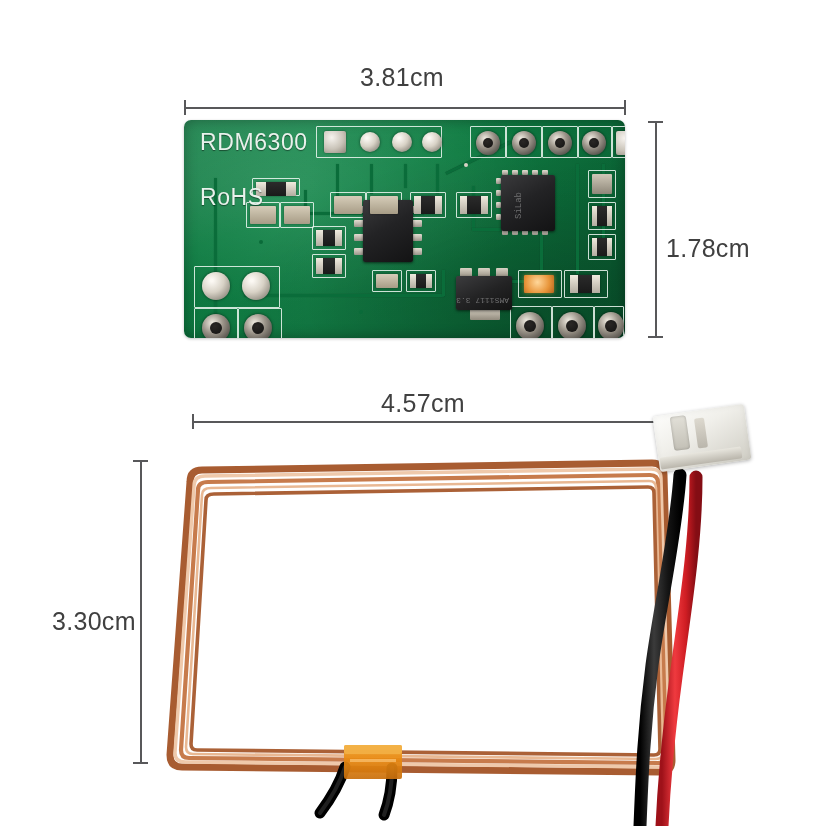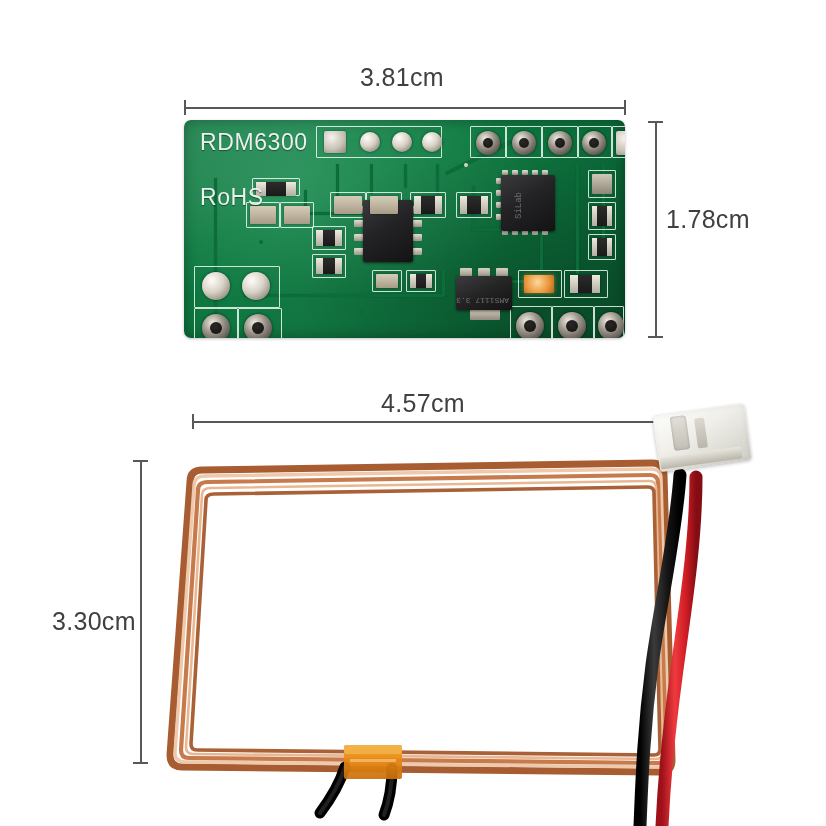--- a/index.html
+++ b/index.html
@@ -214,21 +214,21 @@
 </head>
 <body>
 
 <div id="stage">
 
   <div class="dim-label" id="lbl-pcb-w" style="left:402px; top:63px; transform:translateX(-50%);">3.81cm</div>
   <div class="dim-line-h" style="left:184px; top:107px; width:442px;"></div>
   <div class="cap-v" style="left:184px; top:100px;"></div>
   <div class="cap-v" style="left:624px; top:100px;"></div>
 
-  <div class="dim-label" id="lbl-pcb-h" style="left:666px; top:205px;">1.78cm</div>
+  <div class="dim-label" id="lbl-pcb-h" style="left:666px; top:234px;">1.78cm</div>
   <div class="dim-line-v" style="left:655px; top:122px; height:215px;"></div>
   <div class="cap-h" style="left:648px; top:121px;"></div>
   <div class="cap-h" style="left:648px; top:336px;"></div>
 
   <div id="pcb">
 
     <div class="silk" id="silk-rdm">RDM6300</div>
     <div class="silk" id="silk-rohs">RoHS</div>
 
     <div class="trace" style="left:30px;  top:58px;  width:3px;  height:150px;"></div>

